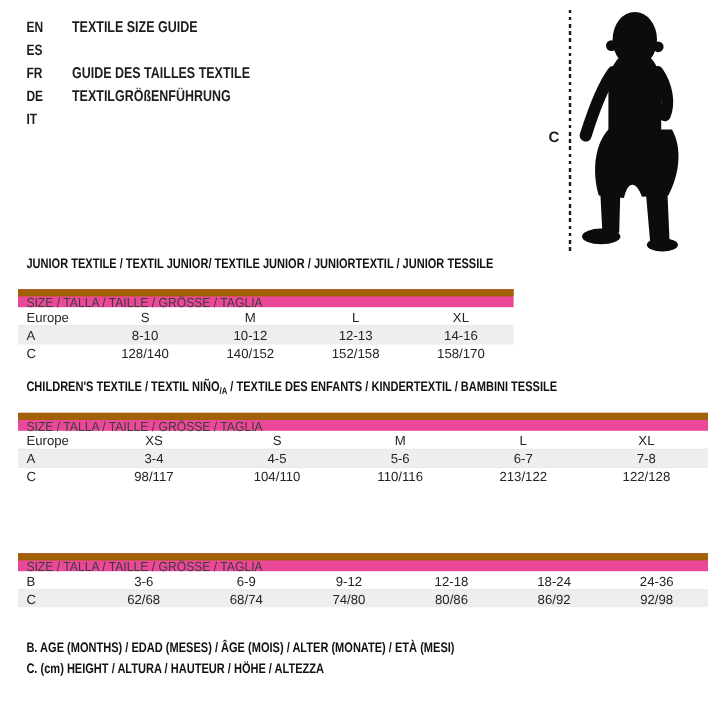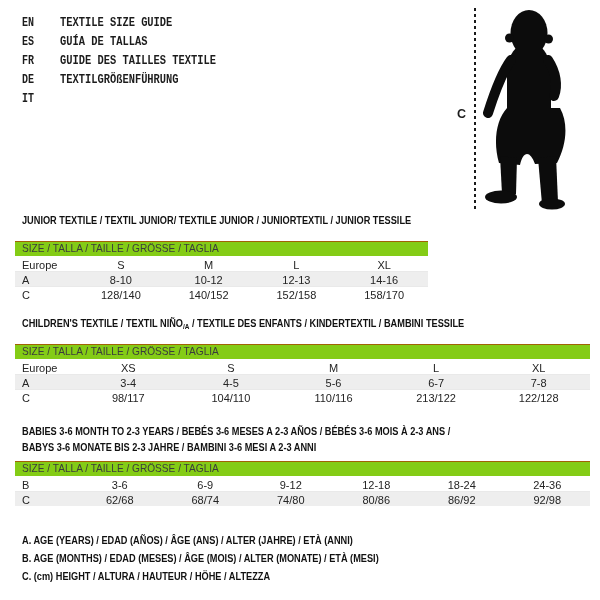--- a/index.html
+++ b/index.html
@@ -10,41 +10,41 @@
     position:relative; overflow:hidden;
   }
   .page { position:absolute; inset:0; background:#ffffff; }
 
   
   .cond  { display:inline-block; transform:scaleX(0.80); transform-origin:0 50%; white-space:nowrap; }
   .cond9 { display:inline-block; transform:scaleX(0.92); transform-origin:0 50%; white-space:nowrap; }
 
   
   .lang-block { position:absolute; left:22px; top:13px; }
-  .lang-row   { display:flex; height:19px; align-items:center;font-family:Liberation Mono, monospace; }
+  .lang-row   { display:flex; height:19px; align-items:center; }
   .lang-code  { width:38px; font-weight:700; font-size:12.5px; }
   .lang-title { font-weight:700; font-size:13px; }
 
   
   .figure { position:absolute; left:450px; top:8px; width:148px; height:206px; }
   .measure-line {
     position:absolute; left:24px; top:0; width:2px; height:202px;
     background:repeating-linear-gradient(to bottom,#1a1a1a 0 3px,transparent 3px 6px);
   }
   .measure-label { position:absolute; left:7px; top:99px; font-weight:700; font-size:12.5px; }
   .figure svg { position:absolute; left:32px; top:0; }
 
   
   .sec-title { position:absolute; left:22px; font-weight:700; font-size:11.5px; line-height:16px; color:#111; }
   .subsc { font-size:8px; vertical-align:-2px; }
 
   
   .tbl { position:absolute; left:15px; }
   .size-bar {
-    height:15px; background:#84cc16; border-top:1px solid #a16207;
+    height:15px; background:#ec4899; border-top:6px solid #a16207;
     padding-left:7px; color:#3b3b3b; font-size:11px; line-height:13px;
   }
   .trow { display:flex; height:15px; align-items:flex-end; font-size:11px; color:#242424; }
   .trow + .trow { border-top:1px solid #e9e9e9; }
   .trow.stripe { background:#eeeeee; }
   .rlabel { width:62px; padding-left:7px; }
   .cell   { flex:1; text-align:center; }
 
   
   .legend { position:absolute; left:22px; top:531px; }
@@ -55,21 +55,20 @@
 
 <div class="page">
 
   <div class="lang-block">
     <div class="lang-row">
       <span class="lang-code"><span class="cond">EN</span></span>
       <span class="lang-title"><span class="cond">TEXTILE SIZE GUIDE</span></span>
     </div>
     <div class="lang-row">
       <span class="lang-code"><span class="cond">ES</span></span>
-      <span class="lang-title"><span class="cond">GUÍA DE TALLAS</span></span>
     </div>
     <div class="lang-row">
       <span class="lang-code"><span class="cond">FR</span></span>
       <span class="lang-title"><span class="cond">GUIDE DES TAILLES TEXTILE</span></span>
     </div>
     <div class="lang-row">
       <span class="lang-code"><span class="cond">DE</span></span>
       <span class="lang-title"><span class="cond">TEXTILGRÖßENFÜHRUNG</span></span>
     </div>
     <div class="lang-row">
@@ -155,24 +154,20 @@
     <div class="trow">
       <span class="rlabel">C</span>
       <span class="cell">98/117</span>
       <span class="cell">104/110</span>
       <span class="cell">110/116</span>
       <span class="cell">213/122</span>
       <span class="cell">122/128</span>
     </div>
   </div>
 
-  <div class="sec-title" style="top:423px">
-    <div><span class="cond">BABIES 3-6 MONTH TO 2-3 YEARS / BEBÉS 3-6 MESES A 2-3 AÑOS / BÉBÉS 3-6 MOIS À 2-3 ANS /</span></div>
-    <div><span class="cond">BABYS 3-6 MONATE BIS 2-3 JAHRE / BAMBINI 3-6 MESI A 2-3 ANNI</span></div>
-  </div>
   <div class="tbl" style="top:461px; width:575px">
     <div class="size-bar">
       <span class="cond9">SIZE / TALLA / TAILLE / GRÖSSE / TAGLIA</span>
     </div>
     <div class="trow">
       <span class="rlabel">B</span>
       <span class="cell">3-6</span>
       <span class="cell">6-9</span>
       <span class="cell">9-12</span>
       <span class="cell">12-18</span>
@@ -184,18 +179,17 @@
       <span class="cell">62/68</span>
       <span class="cell">68/74</span>
       <span class="cell">74/80</span>
       <span class="cell">80/86</span>
       <span class="cell">86/92</span>
       <span class="cell">92/98</span>
     </div>
   </div>
 
   <div class="legend">
-    <div class="legend-line"><span class="cond">A. AGE (YEARS) / EDAD (AÑOS) / ÂGE (ANS) / ALTER (JAHRE) / ETÀ (ANNI)</span></div>
     <div class="legend-line"><span class="cond">B. AGE (MONTHS) / EDAD (MESES) / ÂGE (MOIS) / ALTER (MONATE) / ETÀ (MESI)</span></div>
     <div class="legend-line"><span class="cond">C. (cm) HEIGHT / ALTURA / HAUTEUR / HÖHE / ALTEZZA</span></div>
   </div>
 
 </div>
 
 </body></html>

